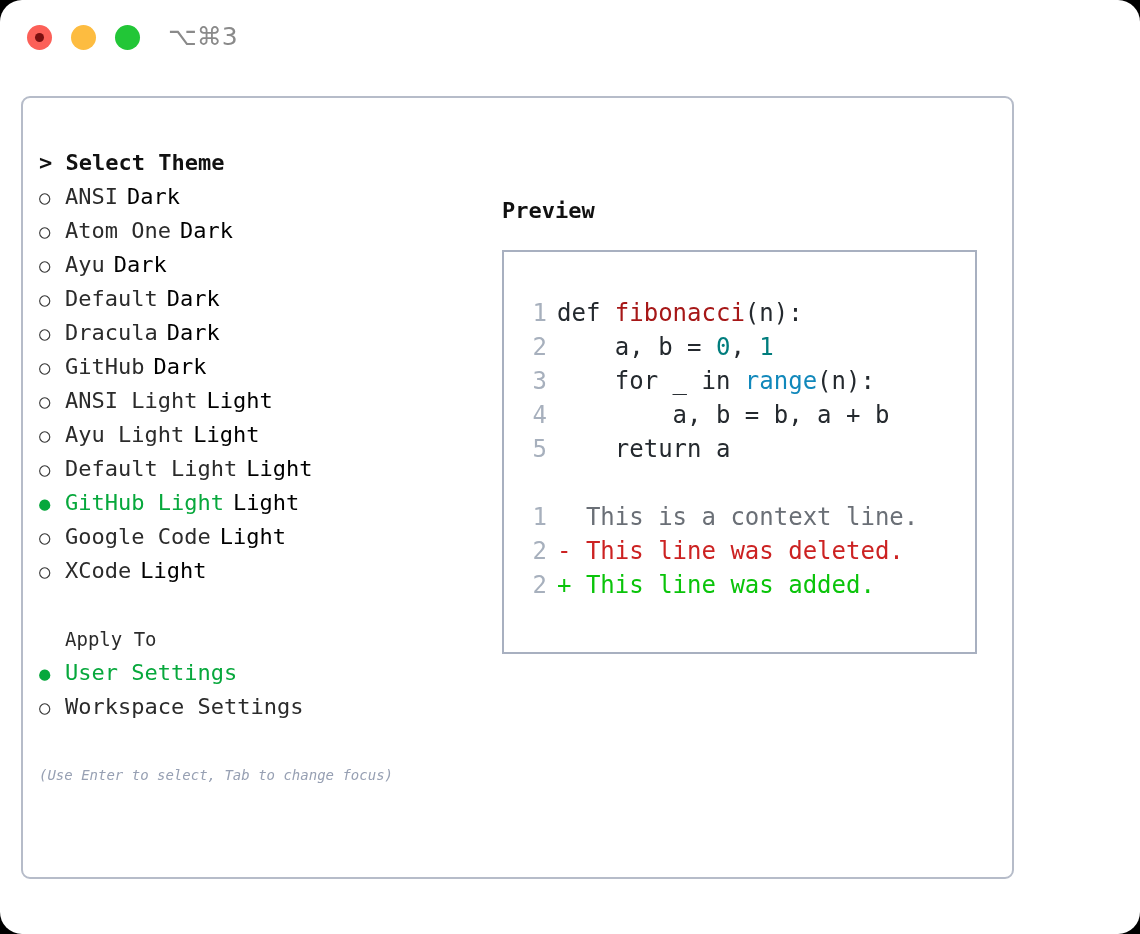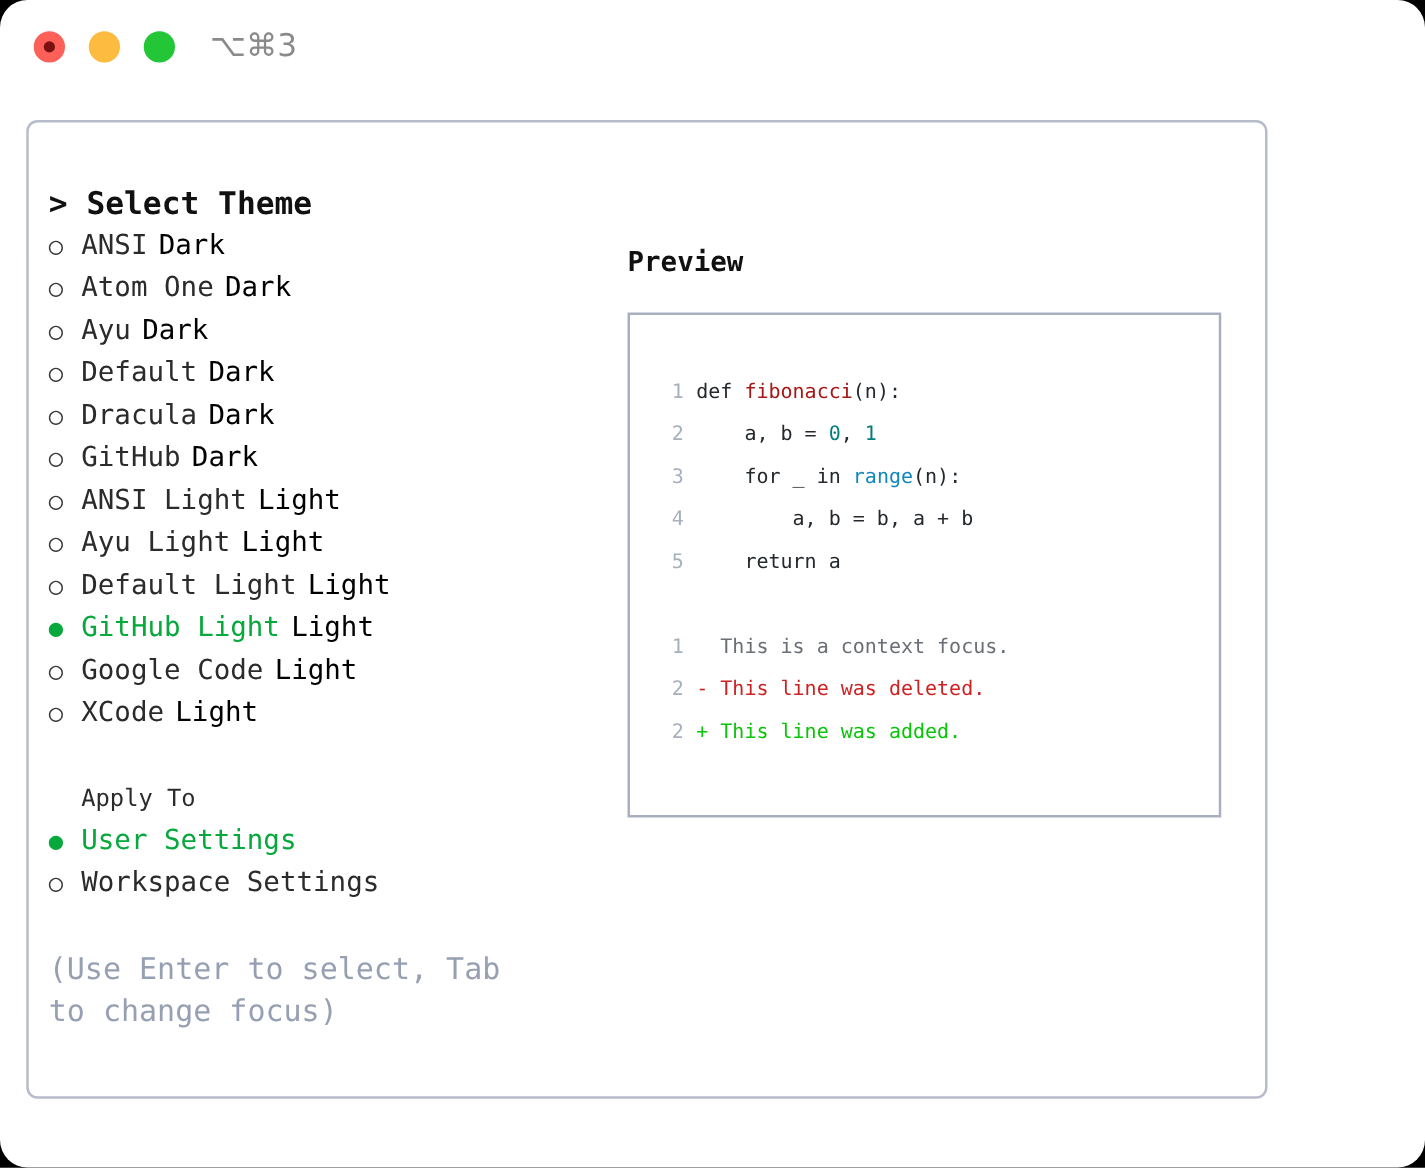--- a/index.html
+++ b/index.html
@@ -92,21 +92,21 @@
 
   
   .left-col {
     position: absolute;
     left: 16px;
     top: 48px;
     width: 450px;
   }
 
   .heading {
-    font-size: 25px;
+    font-size: 22px;
     font-weight: bold;
     color: #111111;
     white-space: pre;
     line-height: 34px;
     height: 34px;
   }
 
   .opt-row {
     display: flex;
     align-items: baseline;
@@ -138,25 +138,26 @@
     height: 34px;
     line-height: 34px;
     font-size: 19px;
     color: #2b2b2b;
     padding-left: 26px;
     white-space: pre;
   }
 
   .hint {
     margin-top: 34px;
-    font-size: 24px;
+    font-size: 14px;
     line-height: 34px;
     color: #97a0b3;
     width: 400px;
     white-space: pre-wrap;
+    font-style: italic;
   }
 
   
   .right-col {
     position: absolute;
     left: 479px;
     top: 48px;
     width: 500px;
     margin-top: 48px;
   }
@@ -174,21 +175,21 @@
     margin-top: 22px;
     width: 475px;
     height: 404px;
     box-sizing: border-box;
     border: 2px solid #a8b0c0;
     background: #ffffff;
     padding: 44px 0 0 17px;
   }
 
   .code-line {
-    font-size: 16px;
+    font-size: 24px;
     line-height: 34px;
     height: 34px;
     white-space: pre;
   }
   .ln {
     display: inline-block;
     width: 26px;
     text-align: right;
     color: #a7b0bd;
     margin-right: 10px;
@@ -257,21 +258,21 @@
         <div class="preview-box">
           <div id="code-sample">
               <div class="code-line"><span class="ln">1</span><span class="tok-plain">def </span><span class="tok-fn">fibonacci</span><span class="tok-plain">(n):</span></div>
               <div class="code-line"><span class="ln">2</span><span class="tok-plain">    a, b = </span><span class="tok-num">0</span><span class="tok-plain">, </span><span class="tok-num">1</span></div>
               <div class="code-line"><span class="ln">3</span><span class="tok-plain">    for _ in </span><span class="tok-call">range</span><span class="tok-plain">(n):</span></div>
               <div class="code-line"><span class="ln">4</span><span class="tok-plain">        a, b = b, a + b</span></div>
               <div class="code-line"><span class="ln">5</span><span class="tok-plain">    return a</span></div>
             </div>
           <div class="diff-gap"></div>
           <div id="diff-sample">
-              <div class="code-line"><span class="ln">1</span><span class="diff-ctx">  </span><span class="diff-ctx">This is a context focus.</span></div>
+              <div class="code-line"><span class="ln">1</span><span class="diff-ctx">  </span><span class="diff-ctx">This is a context line.</span></div>
               <div class="code-line"><span class="ln">2</span><span class="diff-del">- </span><span class="diff-del">This line was deleted.</span></div>
               <div class="code-line"><span class="ln">2</span><span class="diff-add">+ </span><span class="diff-add">This line was added.</span></div>
             </div>
         </div>
       </div>
 
     </div>
   </div>
 </div>
 

